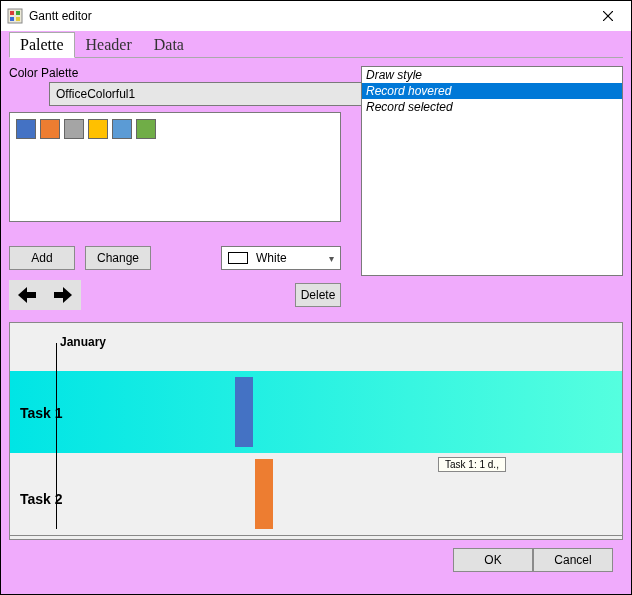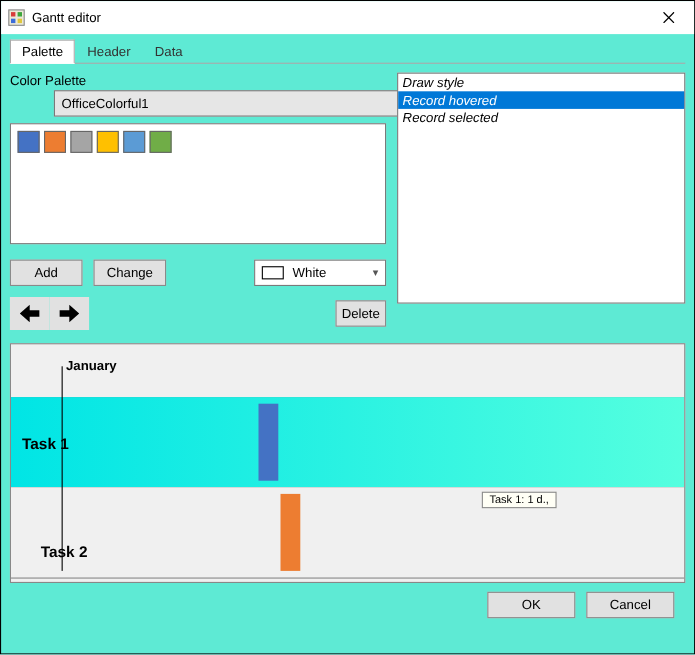--- a/index.html
+++ b/index.html
@@ -1,55 +1,55 @@
 <!DOCTYPE html>
 <html><head>
 <meta charset="utf-8">
 <style>
   * { box-sizing: border-box; }
   html,body { margin:0; padding:0; font-family: "Segoe UI", Tahoma, sans-serif; font-size:12px; color:#000; }
-  .window { width:632px; height:595px; border:1px solid #000; background:#5eead4; display:flex; flex-direction:column; }
+  .window { width:632px; height:595px; border:1px solid #000; background:#f0abfc; display:flex; flex-direction:column; }
   .titlebar { height:30px; background:#fff; display:flex; align-items:center; padding:0 0 0 6px; }
   .titlebar .icon { width:16px; height:16px; margin-right:6px; display:inline-flex; }
   .titlebar .title { flex:1; font-size:12px; }
   .titlebar .close { width:46px; height:30px; display:flex; align-items:center; justify-content:center; color:#000; }
   .body { flex:1; padding:5px 8px 8px 8px; display:flex; flex-direction:column; }
   .tabs { display:flex; align-items:flex-end; border-bottom:1px solid #aaa; height:22px; }
-  .tab { padding:3px 10px; font-size:12px; border:1px solid transparent; border-bottom:none; position:relative; cursor:default;}
+  .tab { padding:3px 10px; font-size:16px; border:1px solid transparent; border-bottom:none; position:relative; cursor:default;font-family:Liberation Serif, serif;}
   .tab.active { border:1px solid #aaa; border-bottom:1px solid #fff; background:#fff; top:1px;}
   .tab:not(.active){ color:#333; }
-  .top-panels { display:flex; gap:10px; margin-top:8px;justify-content:center;}
+  .top-panels { display:flex; gap:20px; margin-top:8px;justify-content:center;}
   .left-panel { flex:1; }
   .right-panel { width:262px; }
   .label { font-size:12px; margin-bottom:2px; }
   .combo { width:100%; height:24px; border:1px solid #7a7a7a; background:#e6e6e6; display:flex; align-items:center; padding:0 6px; justify-content:space-between;margin-left:40px;}
   .combo .chev { font-size:10px; color:#555;}
   .swatch-box { margin-top:6px; height:110px; border:1px solid #7a7a7a; background:#fff; padding:6px; display:flex; gap:4px; align-items:flex-start;}
   .swatch { width:20px; height:20px; border:1px solid #666;}
   .btn { height:24px; border:1px solid #8a8a8a; background:#e1e1e1; display:inline-flex; align-items:center; justify-content:center; padding:0 14px; font-size:12px; cursor:default;}
-  .row-controls{ margin-top:14px; display:flex; align-items:center; gap:10px;}
+  .row-controls{ margin-top:24px; display:flex; align-items:center; gap:10px;}
   .color-combo { width:120px; height:24px; border:1px solid #7a7a7a; background:#fff; display:flex; align-items:center; padding:0 6px; gap:8px;}
   .color-combo .box{ width:20px; height:12px; border:1px solid #000; background:#fff;}
   .color-combo .chev{ margin-left:auto; font-size:10px; color:#555;}
   .arrow-row{ margin-top:10px; display:flex; align-items:center;}
   .arrow-btn{ width:36px; height:30px; background:#e1e1e1; display:flex; align-items:center; justify-content:center;}
   .listbox{ height:210px; border:1px solid #7a7a7a; background:#fff; }
   .listbox .item{ padding:1px 4px; font-size:12px;font-style:italic;}
   .listbox .item.selected{ background:#0078d7; color:#fff;}
   .gantt{ margin-top:12px; border:1px solid #888; background:#f0f0f0; height:218px; position:relative; overflow:hidden;}
   .gantt-inner{ position:relative; height:100%;}
   .month-label{ position:absolute; top:12px; left:26px; font-weight:bold; font-size:12px;margin-left:24px;}
   .vline{ position:absolute; top:20px; bottom:10px; width:1px; background:#000; left:46px;}
   .row1{ position:absolute; top:48px; height:82px; left:0; right:0; background:linear-gradient(to right,#00e5e5,#55ffdf); }
   .row2{ position:absolute; top:130px; height:82px; left:0; right:0; background:#f0f0f0; }
   .rowsep{ position:absolute; left:0; right:0; height:1px; background:#888;}
   .task-label{ position:absolute; left:10px; font-weight:bold; font-size:14px;}
   .bar{ position:absolute; width:18px; }
   .tooltip{ position:absolute; background:#fffff5; border:1px solid #888; font-size:10px; padding:1px 6px;}
-  .footer{ height:40px; display:flex; align-items:center; justify-content:flex-end; gap:10px; padding:0 10px;}
+  .footer{ height:40px; display:flex; align-items:center; justify-content:flex-end; gap:0; padding:0 10px;}
   .footer .btn{ width:80px;}
 </style>
 </head>
 <body>
 
 <div class="window">
   <div class="titlebar">
     <span class="icon">
       <svg width="16" height="16" viewBox="0 0 16 16">
         <rect x="1" y="1" width="14" height="14" fill="#ece9d8" stroke="#888"></rect>
@@ -128,21 +128,21 @@
     <div class="gantt">
       <div class="gantt-inner">
         <div class="month-label">January</div>
         <div class="rowsep" style="top:48px;"></div>
         <div class="row1"></div>
         <div class="rowsep" style="top:130px;"></div>
         <div class="row2"></div>
         <div class="rowsep" style="top:212px;"></div>
         <div class="vline"></div>
         <div class="task-label" style="top:82px;">Task 1</div>
-        <div class="task-label" style="top:180px;margin-left:17px;">Task 2</div>
+        <div class="task-label" style="top:168px;">Task 2</div>
         <div class="bar" style="top:54px;height:70px;left:225px;background:#4472c4"></div>
         <div class="bar" style="top:136px;height:70px;left:245px;background:#ed7d31"></div>
         <div class="tooltip" style="top:134px; left:428px;">Task 1: 1 d.,</div>
       </div>
     </div>
 
     <div class="footer">
       <div class="btn">OK</div>
       <div class="btn">Cancel</div>
     </div>

